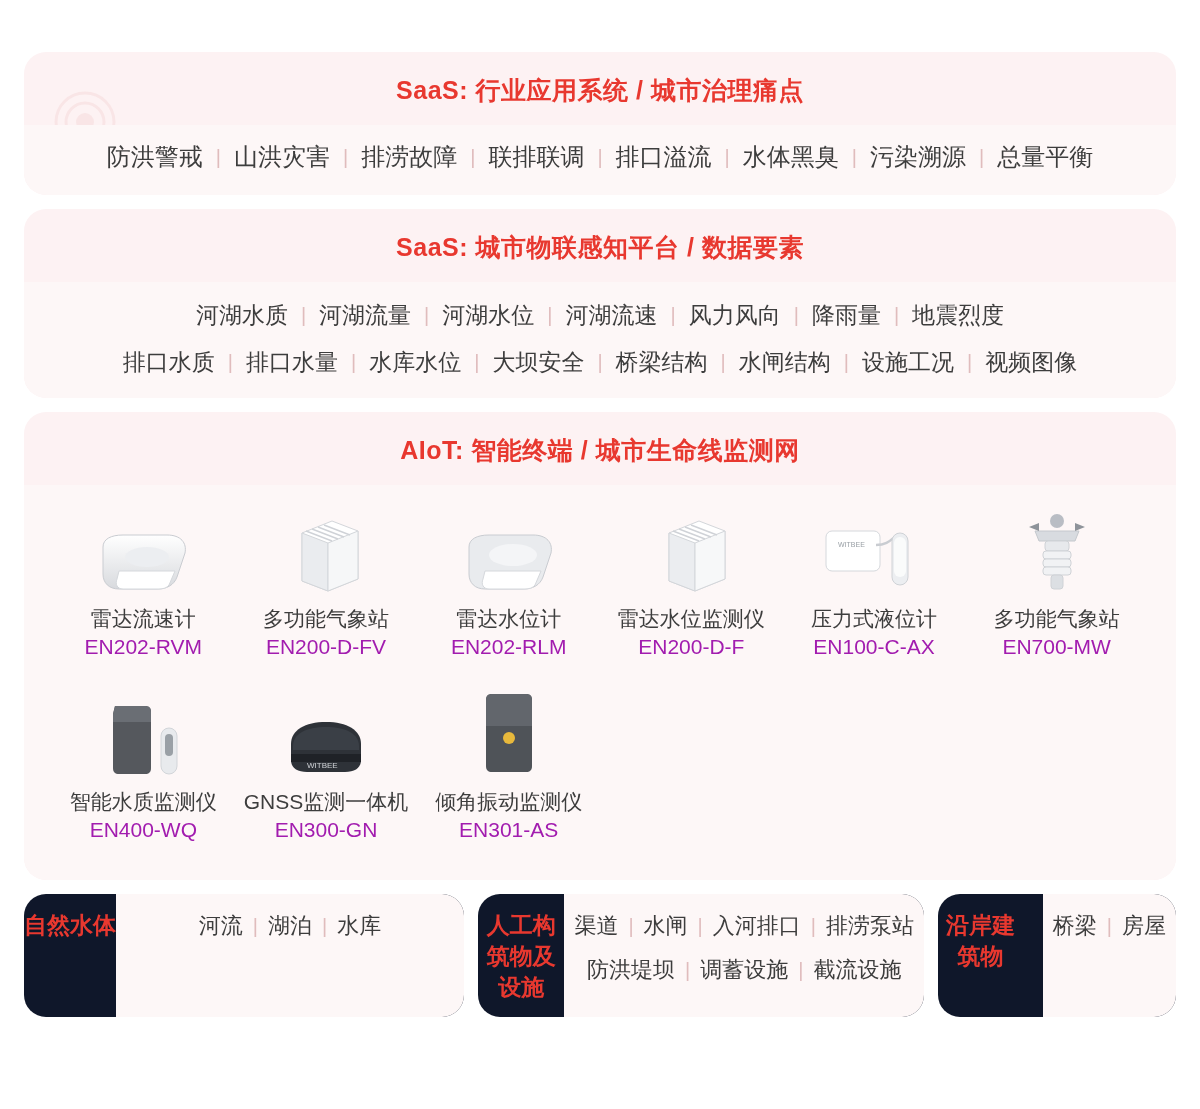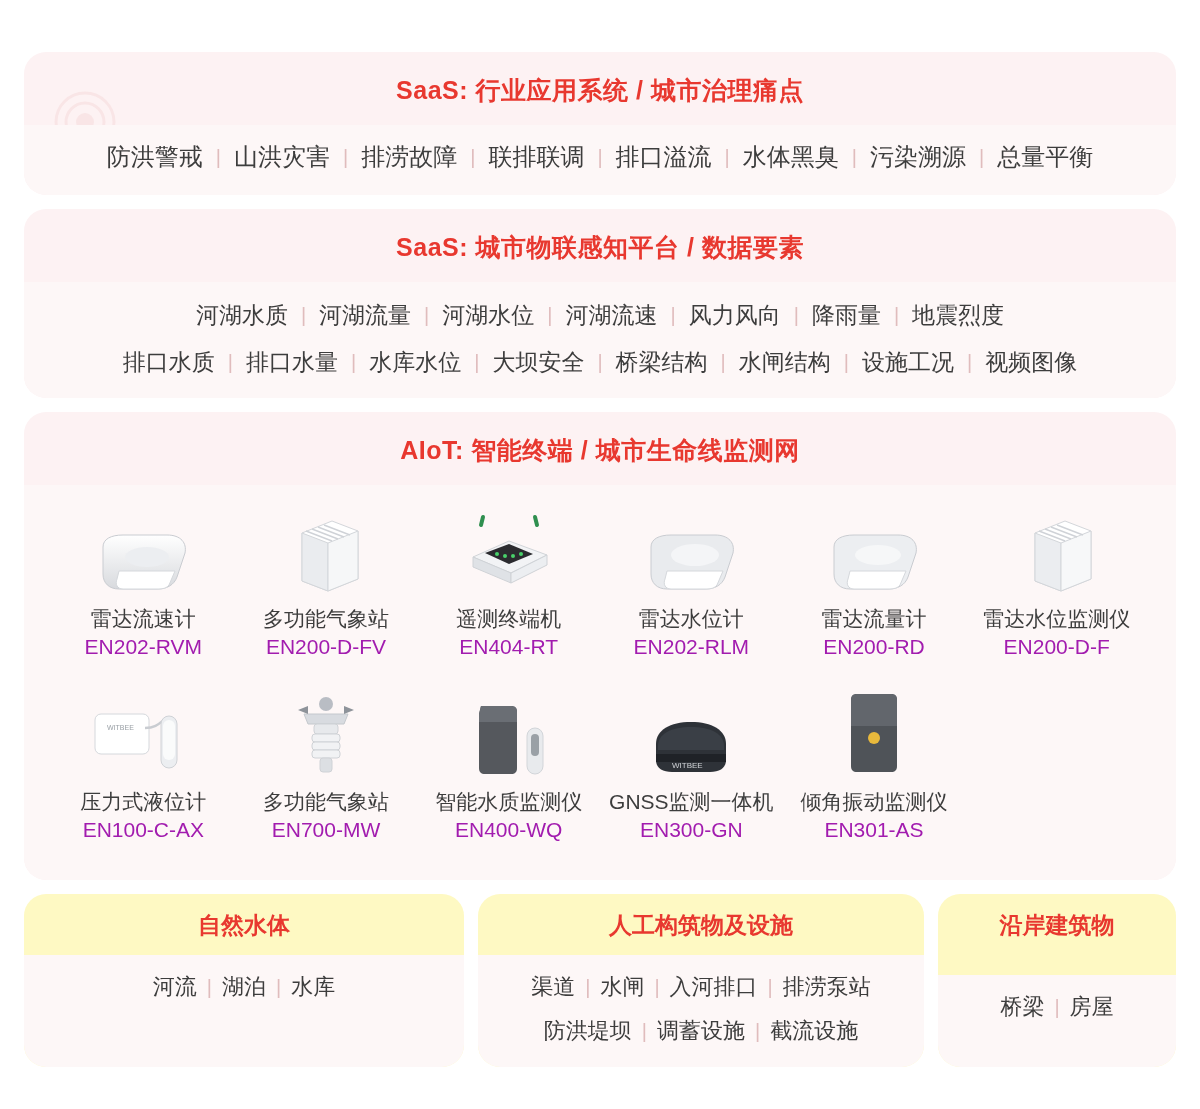--- a/index.html
+++ b/index.html
@@ -127,25 +127,25 @@
     white-space: nowrap;
   }
 
   
   .bottom-row {
     display: flex;
     gap: 14px;
     align-items: stretch;
   }
   .card {
-    background: #fef9c3;
+    background: #0f172a;
     border-radius: 22px;
     overflow: hidden;
     display: flex;
-    flex-direction: column;
+    flex-direction: row;
   }
   .card.c1 { width: 440px; }
   .card.c2 { flex: 1; }
   .card.c3 { width: 238px; gap: 20px; }
   .card-title {
     text-align: center;
     font-size: 23px;
     font-weight: bold;
     color: #e8382f;
     padding: 16px 0 14px 0;
@@ -291,64 +291,33 @@
                   <path d="M40 14 L66 24"></path>
                   <path d="M46 12 L72 22"></path>
                   <path d="M52 10 L78 20"></path>
               </g>
             </svg>
           </div>
           <div class="device-name">多功能气象站</div>
           <div class="device-model">EN200-D-FV</div>
         </div>
 
-        <div class="device">
-          <div class="device-img">
-            <svg width="116" height="86" viewBox="0 0 116 86" aria-hidden="true">
-              <path d="M30 14 L32 6" stroke="#2f8f4f" stroke-width="4" stroke-linecap="round"></path>
-              <path d="M86 14 L84 6" stroke="#2f8f4f" stroke-width="4" stroke-linecap="round"></path>
-              <path d="M22 46 L58 30 L96 44 L60 62 Z" fill="#f2f3f5" stroke="#d1d4d8" stroke-width="1"></path>
-              <path d="M22 46 L22 56 L60 72 L60 62 Z" fill="#dfe2e6" stroke="#cfd2d6" stroke-width="1"></path>
-              <path d="M60 62 L60 72 L96 54 L96 44 Z" fill="#eceef1" stroke="#cfd2d6" stroke-width="1"></path>
-              <path d="M34 42 L58 33 L82 43 L58 53 Z" fill="#2b2b2f"></path>
-              <g fill="#49d06a">
-                  <circle cx="46" cy="43" r="2"></circle>
-                  <circle cx="54" cy="45" r="2"></circle>
-                  <circle cx="62" cy="45" r="2"></circle>
-                  <circle cx="70" cy="43" r="2"></circle>
-                </g>
-            </svg>
-          </div>
-          <div class="device-name">遥测终端机</div>
-          <div class="device-model">EN404-RT</div>
-        </div>
 
         <div class="device">
           <div class="device-img">
             <svg width="108" height="70" viewBox="0 0 108 70" aria-hidden="true">
               <path d="M14 20 C14 12 22 8 34 8 L78 8 C92 8 98 16 96 26 L88 50 C85 58 78 62 68 62 L30 62 C20 62 14 56 14 47 Z" fill="#e9ebee" stroke="#c9ccd1" stroke-width="1"></path>
               <path d="M30 44 L86 44 L80 58 C78 61 74 62 70 62 L34 62 C28 62 26 57 28 52 Z" fill="#ffffff" stroke="#d5d8dc" stroke-width="1"></path>
               <ellipse cx="58" cy="28" rx="24" ry="11" fill="#f4f5f7"></ellipse>
             </svg>
           </div>
           <div class="device-name">雷达水位计</div>
           <div class="device-model">EN202-RLM</div>
         </div>
 
-        <div class="device">
-          <div class="device-img">
-            <svg width="108" height="70" viewBox="0 0 108 70" aria-hidden="true">
-              <path d="M14 20 C14 12 22 8 34 8 L78 8 C92 8 98 16 96 26 L88 50 C85 58 78 62 68 62 L30 62 C20 62 14 56 14 47 Z" fill="#eceef1" stroke="#c9ccd1" stroke-width="1"></path>
-              <path d="M30 44 L86 44 L80 58 C78 61 74 62 70 62 L34 62 C28 62 26 57 28 52 Z" fill="#ffffff" stroke="#d5d8dc" stroke-width="1"></path>
-              <ellipse cx="58" cy="28" rx="23" ry="10" fill="#f6f7f8"></ellipse>
-            </svg>
-          </div>
-          <div class="device-name">雷达流量计</div>
-          <div class="device-model">EN200-RD</div>
-        </div>
 
         <div class="device">
           <div class="device-img">
             <svg width="108" height="82" viewBox="0 0 108 82" aria-hidden="true">
               <path d="M32 18 L62 6 L88 16 L88 64 L58 76 L32 66 Z" fill="#ffffff" stroke="#d3d6da" stroke-width="1"></path>
               <path d="M32 18 L58 28 L58 76 L32 66 Z" fill="#ebedf0" stroke="#d3d6da" stroke-width="1"></path>
               <path d="M58 28 L88 16 L88 64 L58 76 Z" fill="#f7f8f9" stroke="#d3d6da" stroke-width="1"></path>
               <g stroke="#cfd2d7" stroke-width="1.4">
                 <path d="M36 16 L62 26"></path>
                   <path d="M42 14 L68 24"></path>

